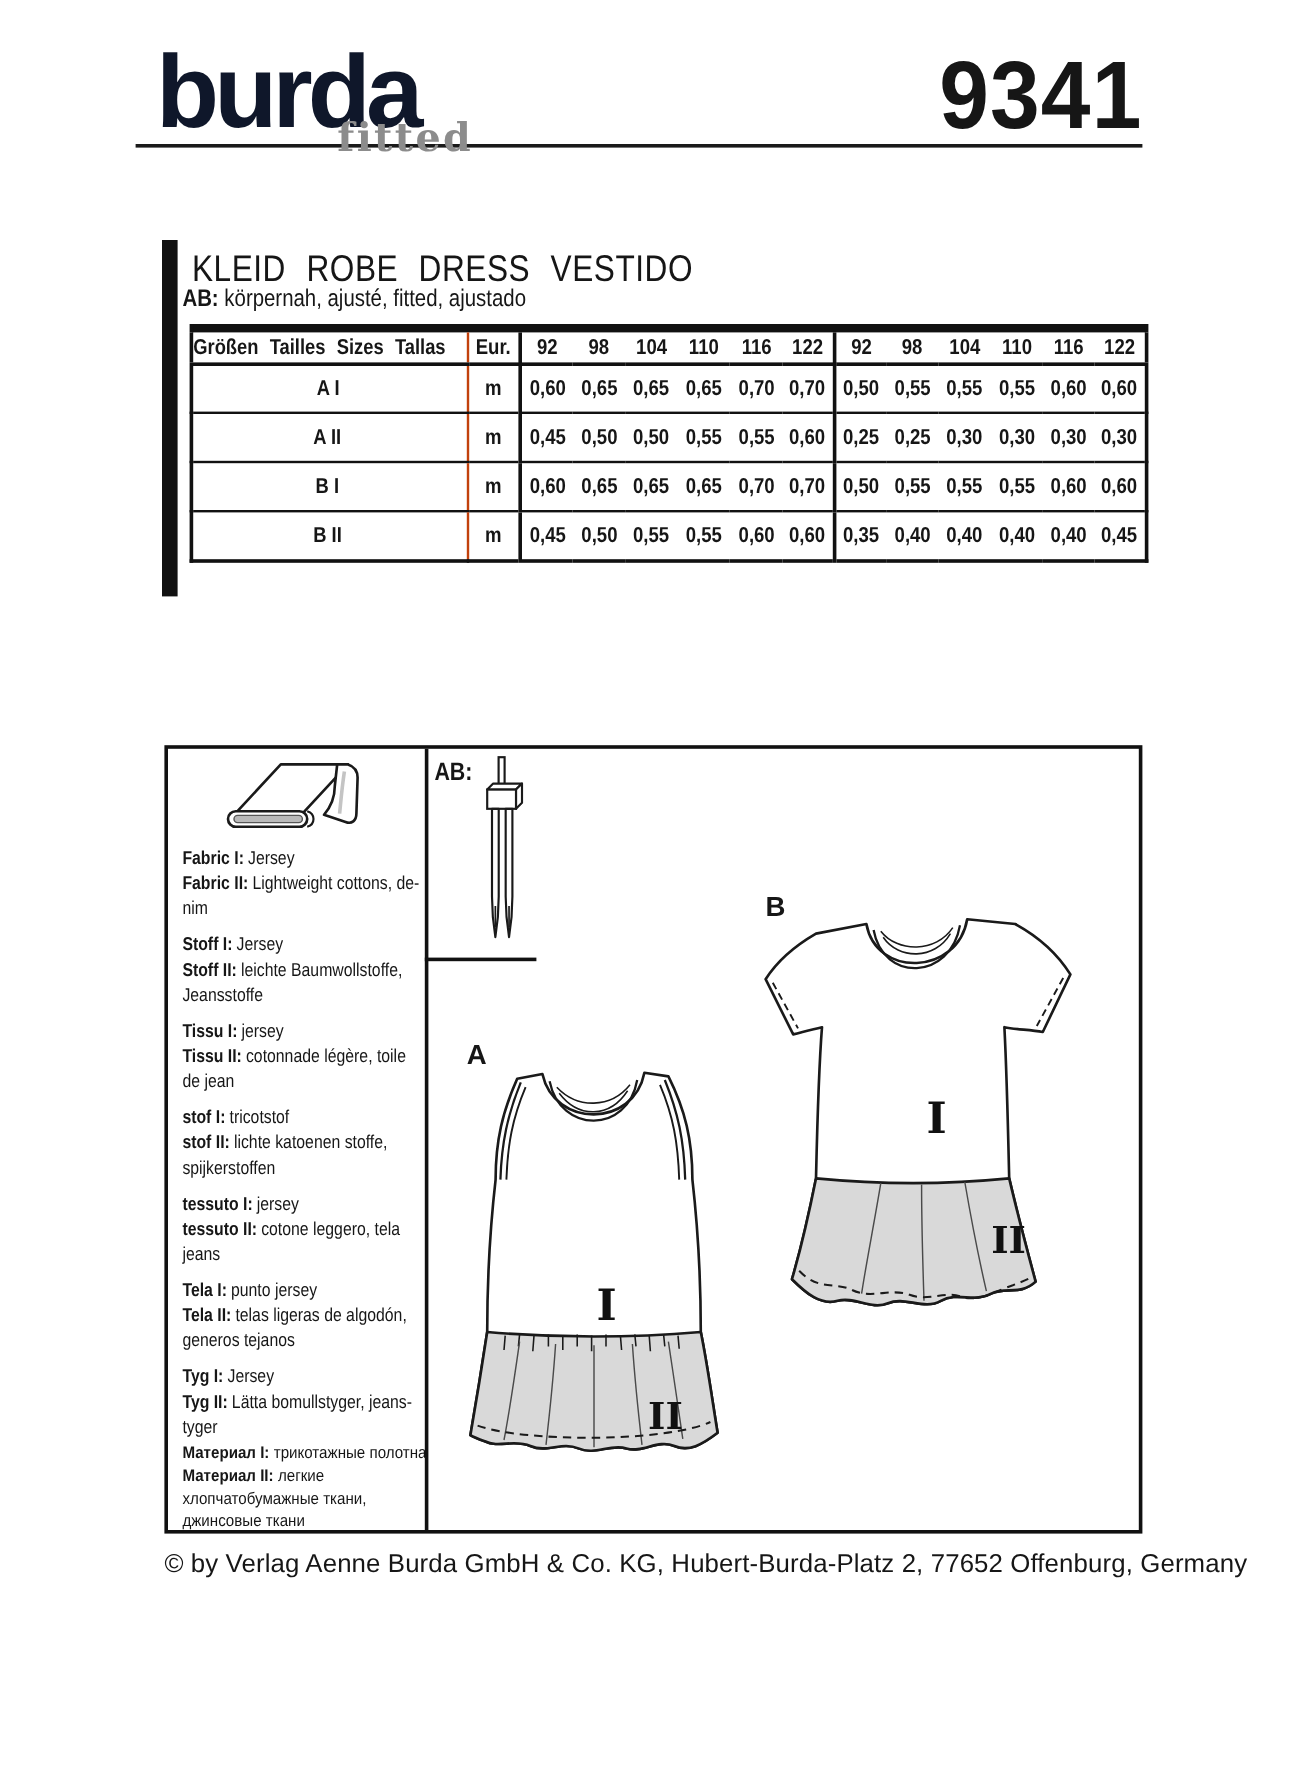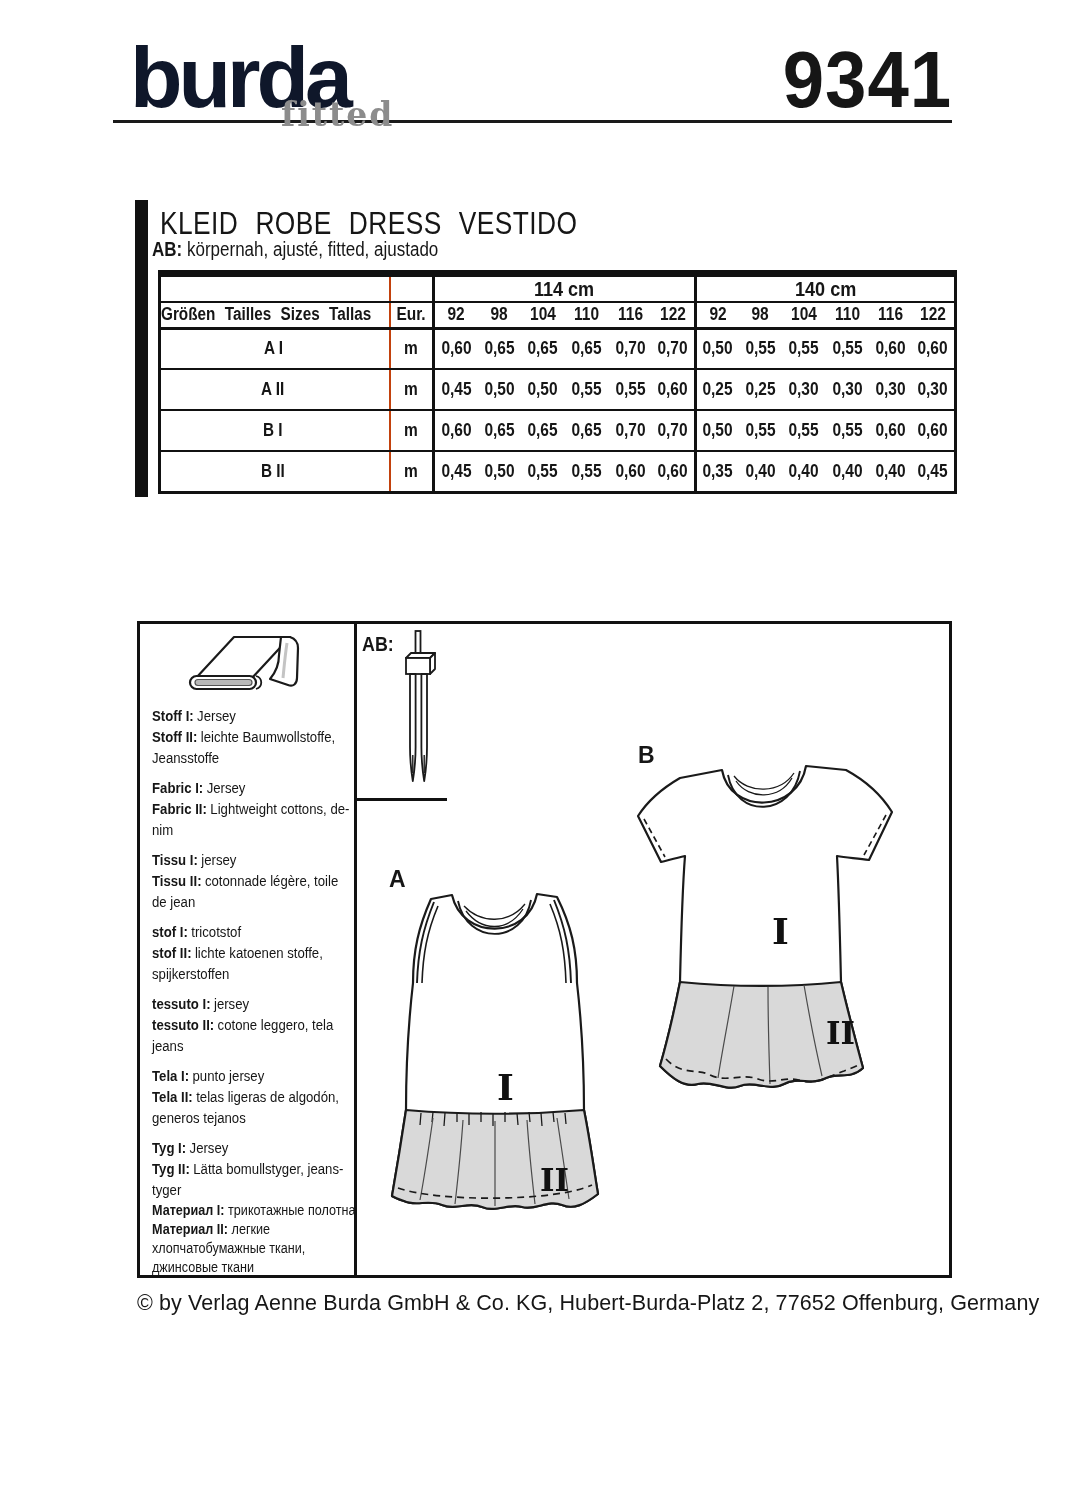--- a/index.html
+++ b/index.html
@@ -100,26 +100,20 @@
         <col style="width:43.3px">
         <col style="width:43.3px">
         <col style="width:43.3px">
         <col style="width:43.3px">
         <col style="width:43.3px">
   </colgroup>
   <tbody>
         <tr class="bar">
           <td colspan="14"></td>
         </tr>
-  <tr class="cmrow">
-    <td class="vl"></td>
-    <td class="ve"></td>
-    <td colspan="6" class="vg"><span class="condc">114 cm</span></td>
-    <td colspan="6"><span class="condc">140 cm</span></td>
-  </tr>
   <tr class="szrow">
     <td class="vl lblh"><span class="cond">Größen Tailles Sizes Tallas</span></td>
     <td class="ve"><span class="condc">Eur.</span></td>
     <td><span class="condc">92</span></td>
     <td><span class="condc">98</span></td>
     <td><span class="condc">104</span></td>
     <td><span class="condc">110</span></td>
     <td><span class="condc">116</span></td>
     <td class="vg"><span class="condc">122</span></td>
     <td><span class="condc">92</span></td>
@@ -204,28 +198,28 @@
     <svg class="bolt" width="130" height="68" viewBox="0 0 130 68">
       <path d="M10,50 L48,9 L104,9 L66,50 Z" fill="#fff" stroke="#1a1a1a" stroke-width="2.2" stroke-linejoin="round"></path>
       <path d="M95,9 L104,9 C110,11 112,15 112,20 L111,50 C111,56 107,59 102,57 L84,51 C90,44 93,36 93,27 Z" fill="#fff" stroke="#1a1a1a" stroke-width="2.2" stroke-linejoin="round"></path>
       <path d="M101,15 C99,28 98,40 97,50" fill="none" stroke="#c4c4c4" stroke-width="3"></path>
       <rect x="4" y="48" width="66" height="13" rx="6.5" fill="#fff" stroke="#1a1a1a" stroke-width="2.2"></rect>
       <rect x="9" y="51.5" width="57" height="6" rx="3" fill="#b9b9b9" stroke="#555" stroke-width="1.2"></rect>
       <path d="M70,48 C77,50 77,59 70,61" fill="none" stroke="#1a1a1a" stroke-width="1.8"></path>
     </svg>
 
     <div class="fsec">
+      <div class="fline"><span class="fl-label">Fabric I:</span><span>Jersey</span></div>
+      <div class="fline"><span class="fl-label">Fabric II:</span><span>Lightweight cottons, de-</span></div>
+      <div class="fline"><span class="fl-label"></span><span>nim</span></div>
+    </div>
+    <div class="fsec">
       <div class="fline"><span class="fl-label">Stoff I:</span><span>Jersey</span></div>
       <div class="fline"><span class="fl-label">Stoff II:</span><span>leichte Baumwollstoffe,</span></div>
       <div class="fline"><span class="fl-label"></span><span>Jeansstoffe</span></div>
-    </div>
-    <div class="fsec">
-      <div class="fline"><span class="fl-label">Fabric I:</span><span>Jersey</span></div>
-      <div class="fline"><span class="fl-label">Fabric II:</span><span>Lightweight cottons, de-</span></div>
-      <div class="fline"><span class="fl-label"></span><span>nim</span></div>
     </div>
     <div class="fsec">
       <div class="fline"><span class="fl-label">Tissu I:</span><span>jersey</span></div>
       <div class="fline"><span class="fl-label">Tissu II:</span><span>cotonnade légère, toile</span></div>
       <div class="fline"><span class="fl-label"></span><span>de jean</span></div>
     </div>
     <div class="fsec">
       <div class="fline"><span class="fl-label">stof I:</span><span>tricotstof</span></div>
       <div class="fline"><span class="fl-label">stof II:</span><span>lichte katoenen stoffe,</span></div>
       <div class="fline"><span class="fl-label"></span><span>spijkerstoffen</span></div>

